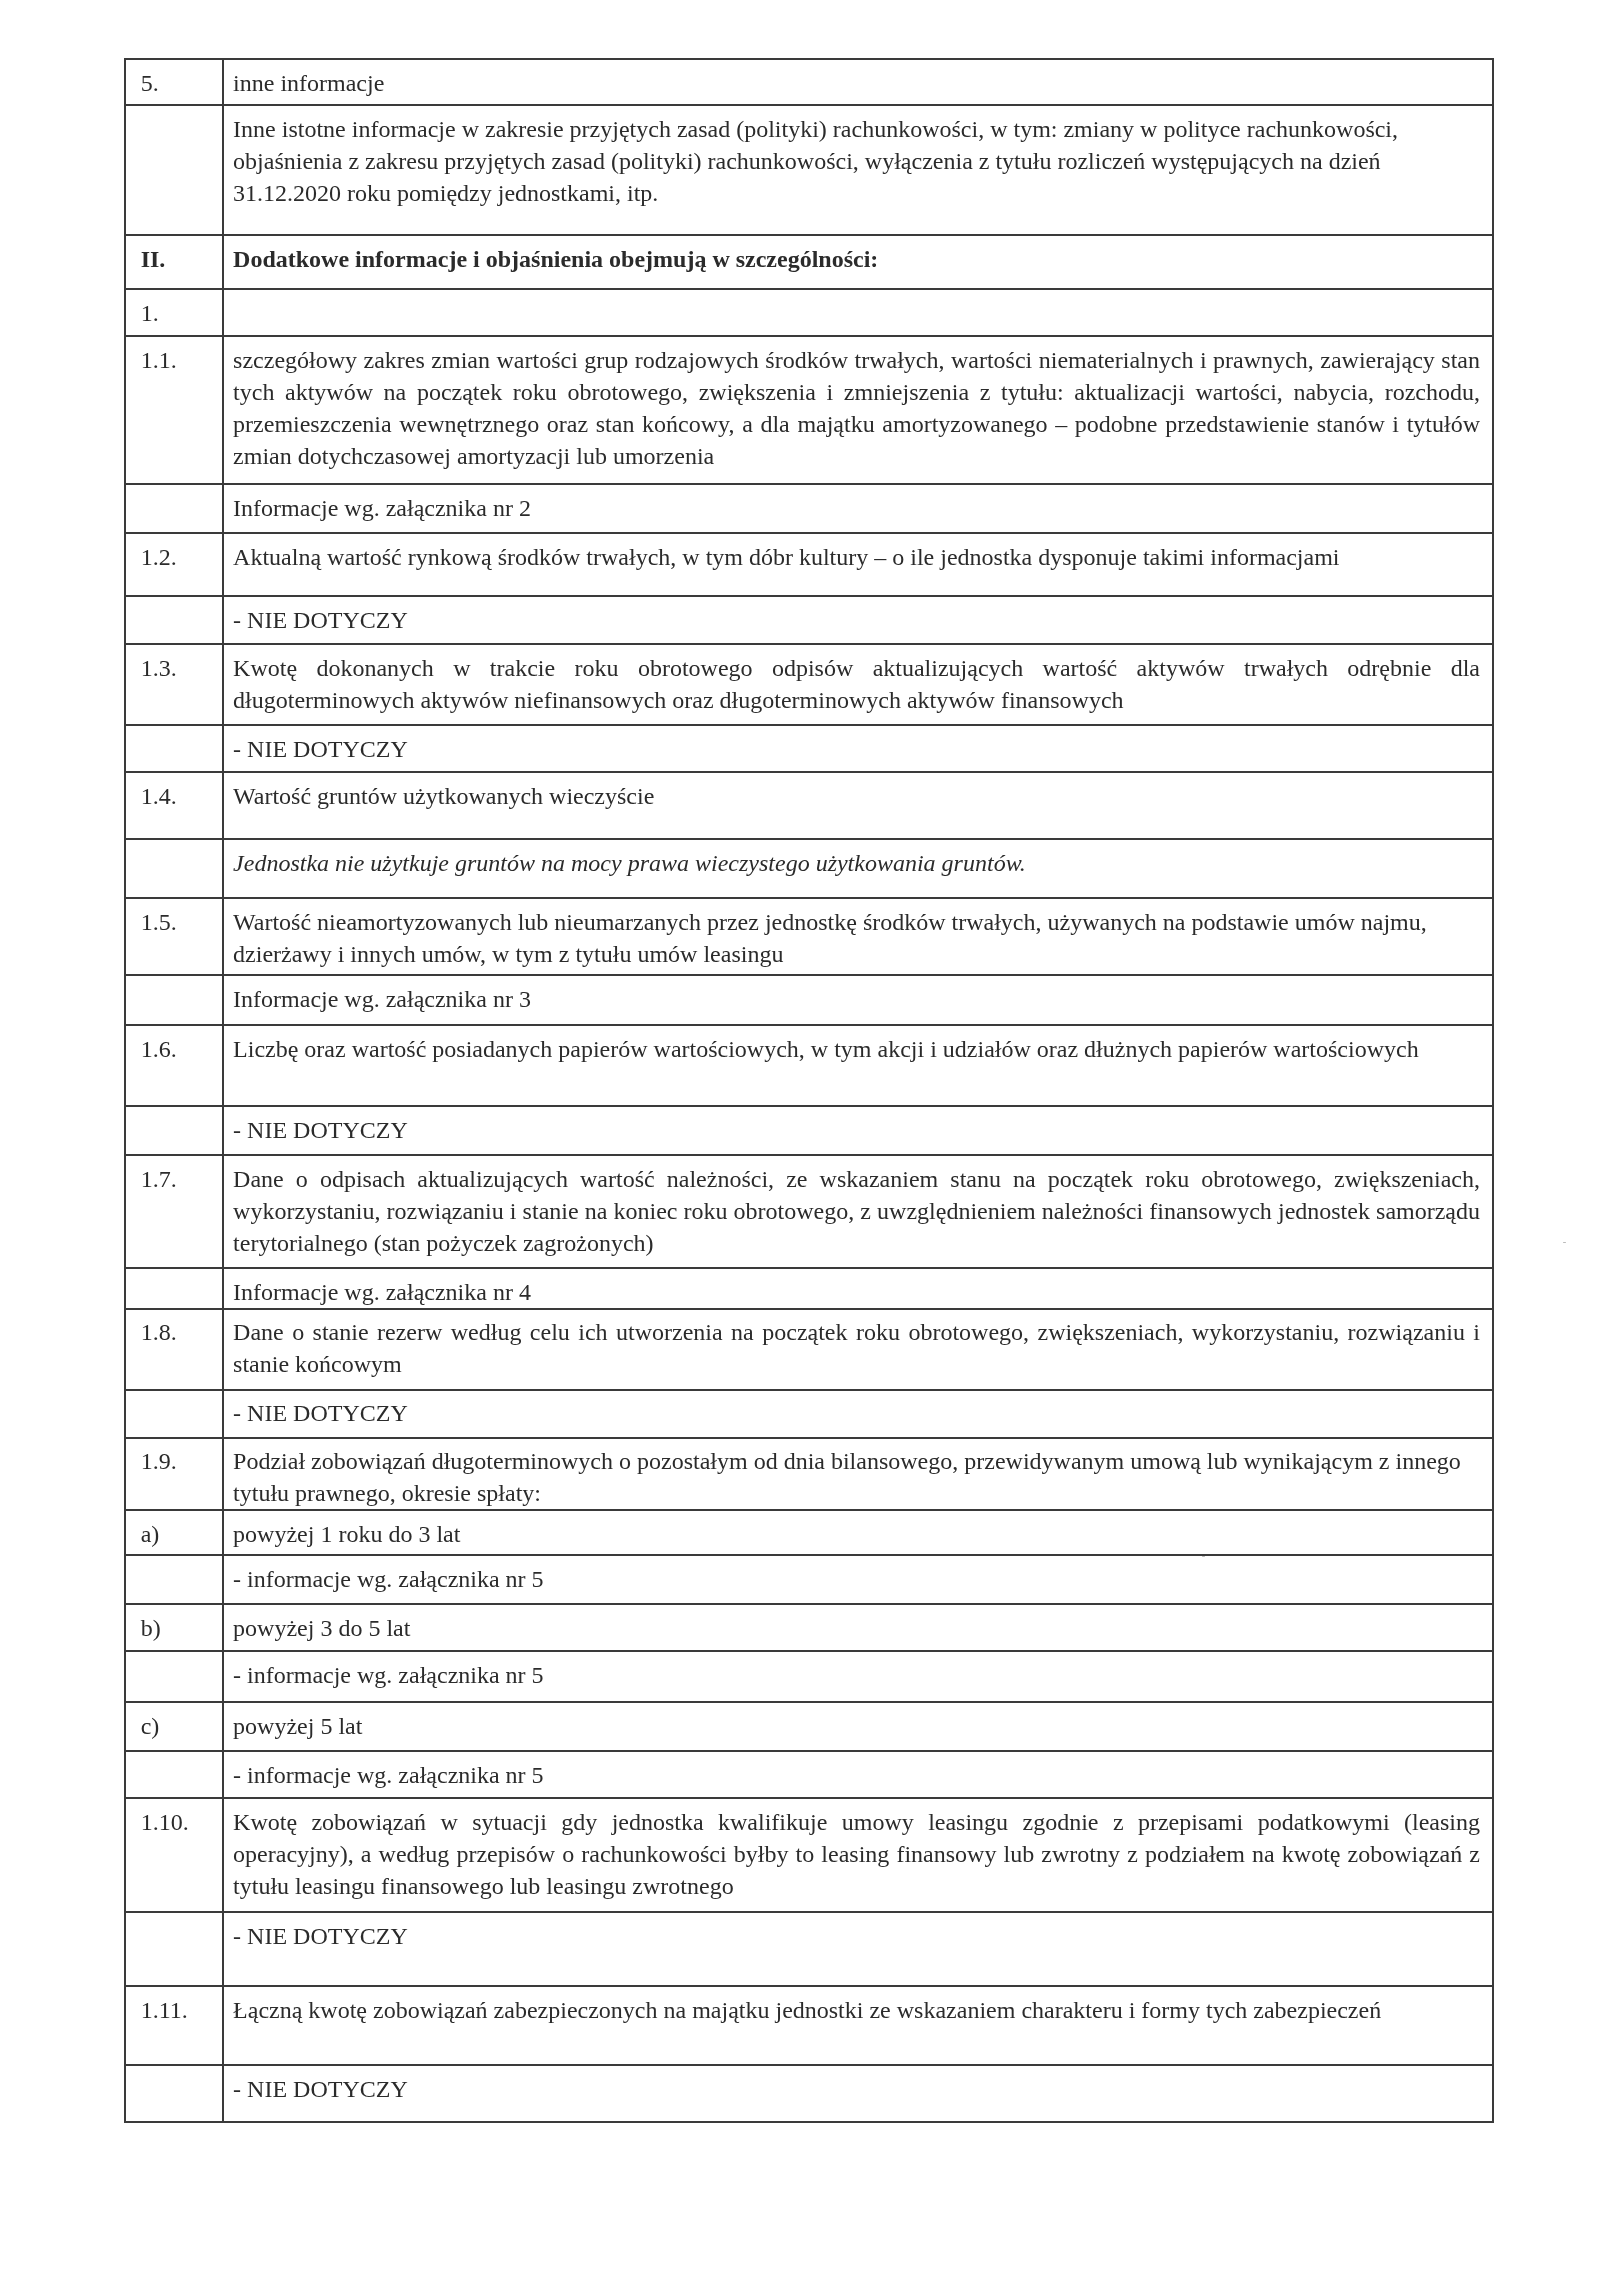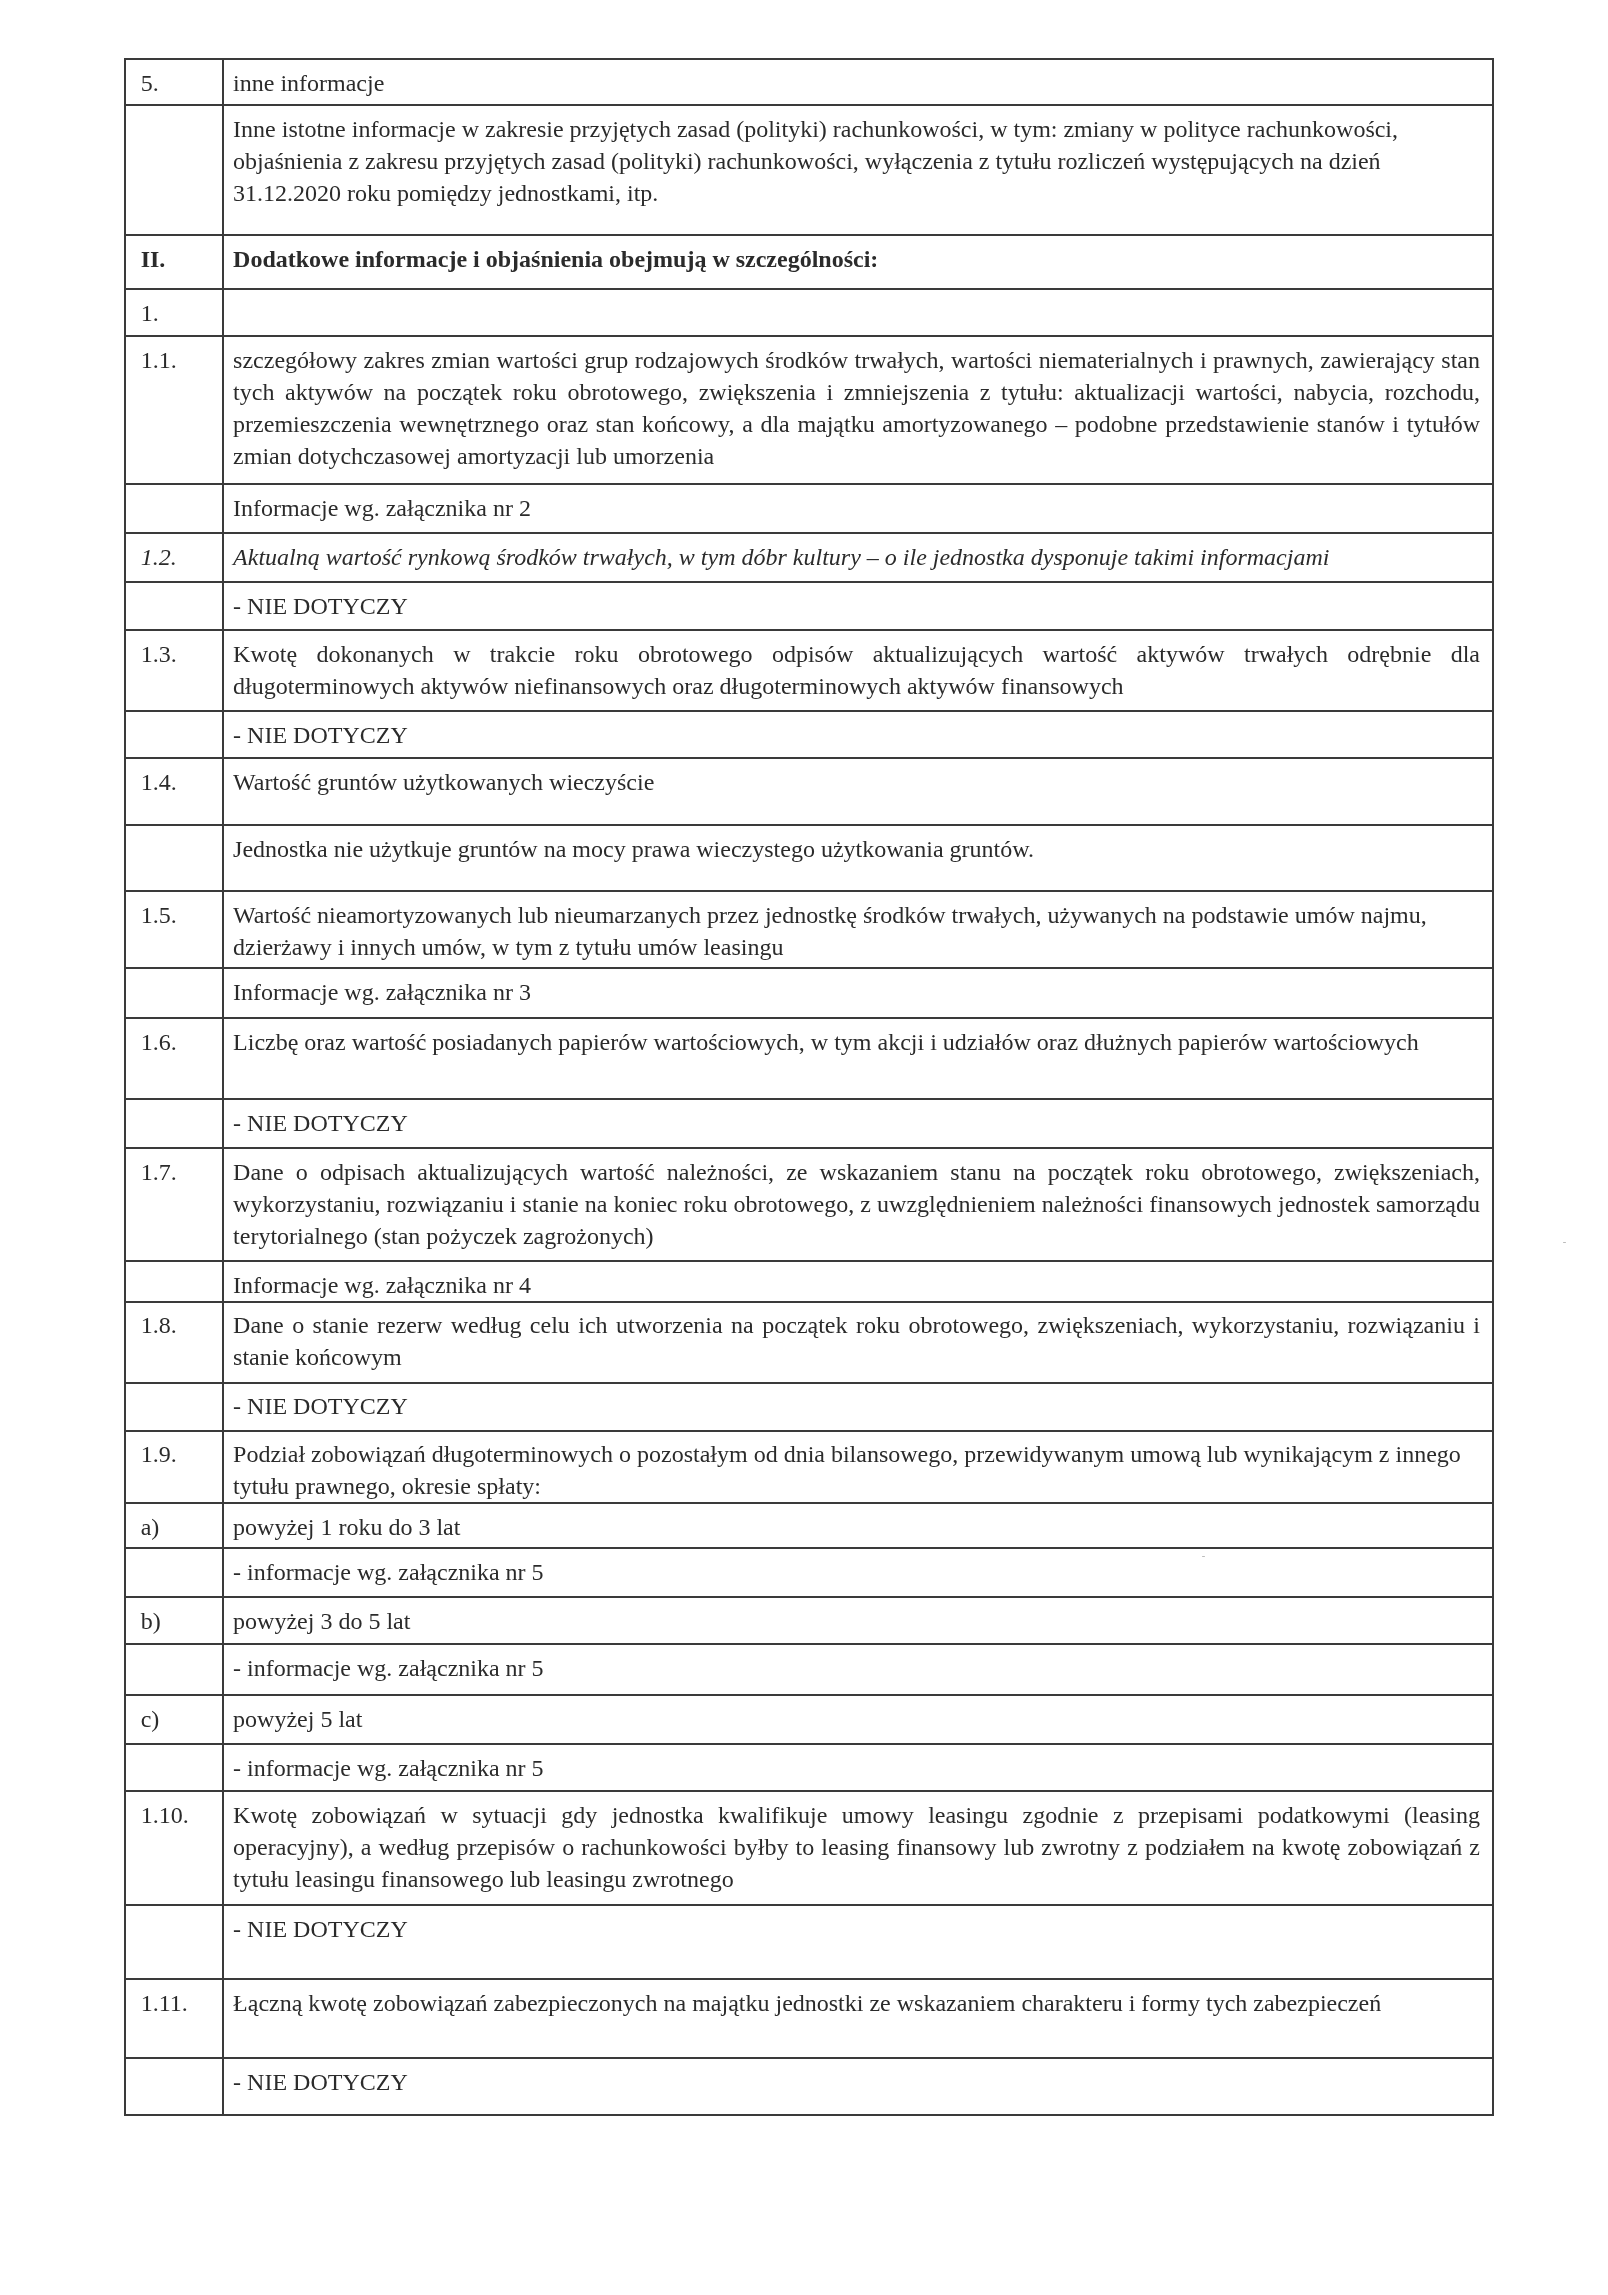--- a/index.html
+++ b/index.html
@@ -37,41 +37,41 @@
         <td class="txt"></td>
       </tr>
       <tr style="height: 148px;">
         <td class="num">1.1.</td>
         <td class="txt">szczegółowy zakres zmian wartości grup rodzajowych środków trwałych, wartości niematerialnych i prawnych, zawierający stan tych aktywów na początek roku obrotowego, zwiększenia i zmniejszenia z tytułu: aktualizacji wartości, nabycia, rozchodu, przemieszczenia wewnętrznego oraz stan końcowy, a dla majątku amortyzowanego – podobne przedstawienie stanów i tytułów zmian dotychczasowej amortyzacji lub umorzenia</td>
       </tr>
       <tr style="height: 49px; margin-left: 20px;">
         <td class="num"></td>
         <td class="txt">Informacje wg. załącznika nr 2</td>
       </tr>
-      <tr style="height: 49px; font-style: italic;">
+      <tr style="height: 63px;">
         <td class="num">1.2.</td>
         <td class="txt">Aktualną wartość rynkową środków trwałych, w tym dóbr kultury – o ile jednostka dysponuje takimi informacjami</td>
       </tr>
       <tr style="height: 48px;">
         <td class="num"></td>
         <td class="txt">- NIE DOTYCZY</td>
       </tr>
       <tr style="height: 81px; padding-left: 48px;">
         <td class="num">1.3.</td>
         <td class="txt">Kwotę dokonanych w trakcie roku obrotowego odpisów aktualizujących wartość aktywów trwałych odrębnie dla długoterminowych aktywów niefinansowych oraz długoterminowych aktywów finansowych</td>
       </tr>
       <tr style="height: 47px;">
         <td class="num"></td>
         <td class="txt">- NIE DOTYCZY</td>
       </tr>
       <tr style="height: 67px;">
         <td class="num">1.4.</td>
         <td class="txt">Wartość gruntów użytkowanych wieczyście</td>
       </tr>
-      <tr style="height: 66px;">
+      <tr style="height: 59px; font-style: italic;">
         <td class="num"></td>
         <td class="txt">Jednostka nie użytkuje gruntów na mocy prawa wieczystego użytkowania gruntów.</td>
       </tr>
       <tr style="height: 77px;">
         <td class="num">1.5.</td>
         <td class="txt ragged">Wartość nieamortyzowanych lub nieumarzanych przez jednostkę środków trwałych, używanych na podstawie umów najmu, dzierżawy i innych umów, w tym z tytułu umów leasingu</td>
       </tr>
       <tr style="height: 50px;">
         <td class="num"></td>
         <td class="txt">Informacje wg. załącznika nr 3</td>

